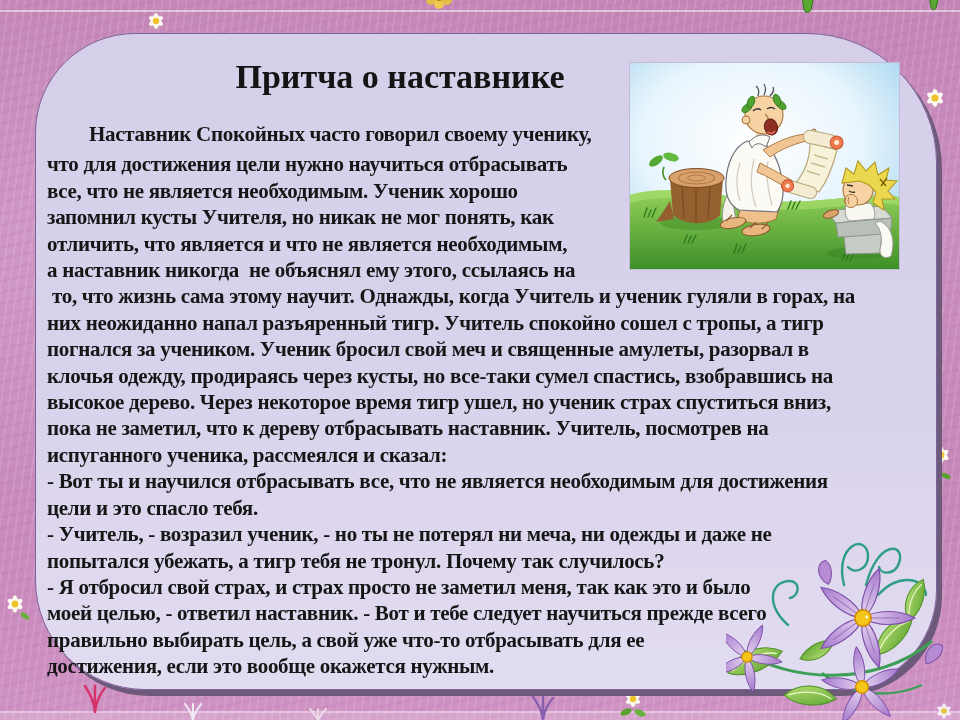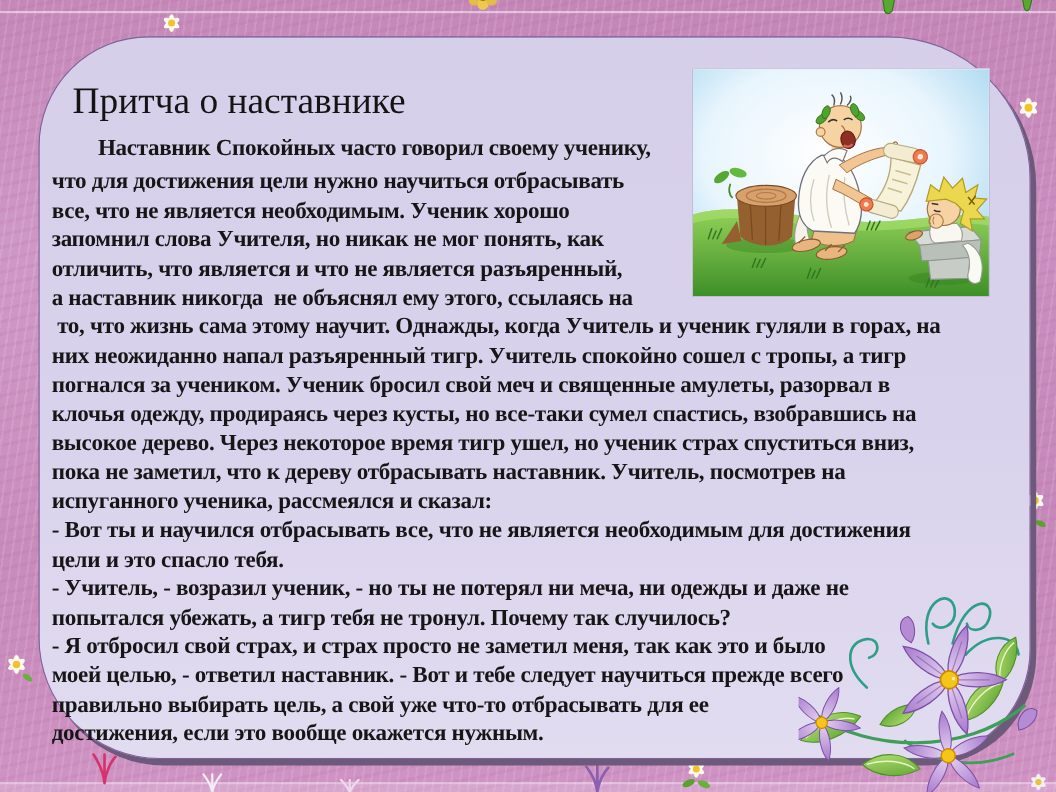--- a/index.html
+++ b/index.html
@@ -24,22 +24,22 @@
   .edge-strip-bottom{position:absolute;left:0;top:713px;width:960px;height:7px;background:rgba(255,255,255,.18);z-index:1;}
 
   .card{
     position:absolute;left:35px;top:33px;width:900px;height:655px;z-index:2;
     background:linear-gradient(180deg,#d6cfe9 0%,#d9d2ec 55%,#e2dcf1 100%);
     border:1.5px solid #7d639c;
     border-radius:100px 130px 100px 110px;
     box-shadow:5px 6px 0 #6d5979;
   }
   .title{
-    position:absolute;left:50px;top:58px;width:700px;margin:16px;z-index:3;
-    font-size:34px;font-weight:normal;color:#141414;text-align:left;
+    position:absolute;left:50px;top:58px;width:700px;margin:0;z-index:3;
+    font-size:34px;font-weight:bold;color:#141414;text-align:center;
     font-family:"Liberation Serif","DejaVu Serif",serif;
   }
   .body-text{
     position:absolute;left:47px;top:121px;width:865px;z-index:3;
     font-size:21px;font-weight:bold;color:#161616;letter-spacing:-0.3px;
     line-height:26.4px;
   }
   .line{white-space:pre;}
   .line-first{padding-left:42px;margin-bottom:4px;}
 
@@ -241,22 +241,22 @@
     <path d="M217,122 l6,1 M219,128 q3,2 6,1" stroke="#333" stroke-width="1.4" fill="none"></path>
     <circle cx="221" cy="138" r="6.5" fill="#f7d3a4" stroke="#a8743e" stroke-width="1"></circle>
     <path d="M216,135 q-2,3 0,6 M219,134 q-2,4 0,7" stroke="#a8743e" stroke-width=".9" fill="none"></path>
     <path d="M250,158 C261,164 266,176 261,193 C255,197 249,193 250,186 C253,176 251,166 245,160 Z" fill="#fafaf5" stroke="#9a9a92" stroke-width="1"></path>
   </svg>
 
   <div class="body-text">
     <div class="line line-first">Наставник Спокойных часто говорил своему ученику,</div>
     <div class="line">что для достижения цели нужно научиться отбрасывать</div>
     <div class="line">все, что не является необходимым. Ученик хорошо</div>
-    <div class="line">запомнил слова Учителя, но никак не мог понять, как</div>
-    <div class="line">отличить, что является и что не является разъяренный,</div>
+    <div class="line">запомнил кусты Учителя, но никак не мог понять, как</div>
+    <div class="line">отличить, что является и что не является необходимым,</div>
     <div class="line">а наставник никогда  не объяснял ему этого, ссылаясь на</div>
     <div class="line"> то, что жизнь сама этому научит. Однажды, когда Учитель и ученик гуляли в горах, на</div>
     <div class="line">них неожиданно напал разъяренный тигр. Учитель спокойно сошел с тропы, а тигр</div>
     <div class="line">погнался за учеником. Ученик бросил свой меч и священные амулеты, разорвал в</div>
     <div class="line">клочья одежду, продираясь через кусты, но все-таки сумел спастись, взобравшись на</div>
     <div class="line">высокое дерево. Через некоторое время тигр ушел, но ученик страх спуститься вниз,</div>
     <div class="line">пока не заметил, что к дереву отбрасывать наставник. Учитель, посмотрев на</div>
     <div class="line">испуганного ученика, рассмеялся и сказал:</div>
     <div class="line">- Вот ты и научился отбрасывать все, что не является необходимым для достижения</div>
     <div class="line">цели и это спасло тебя.</div>

